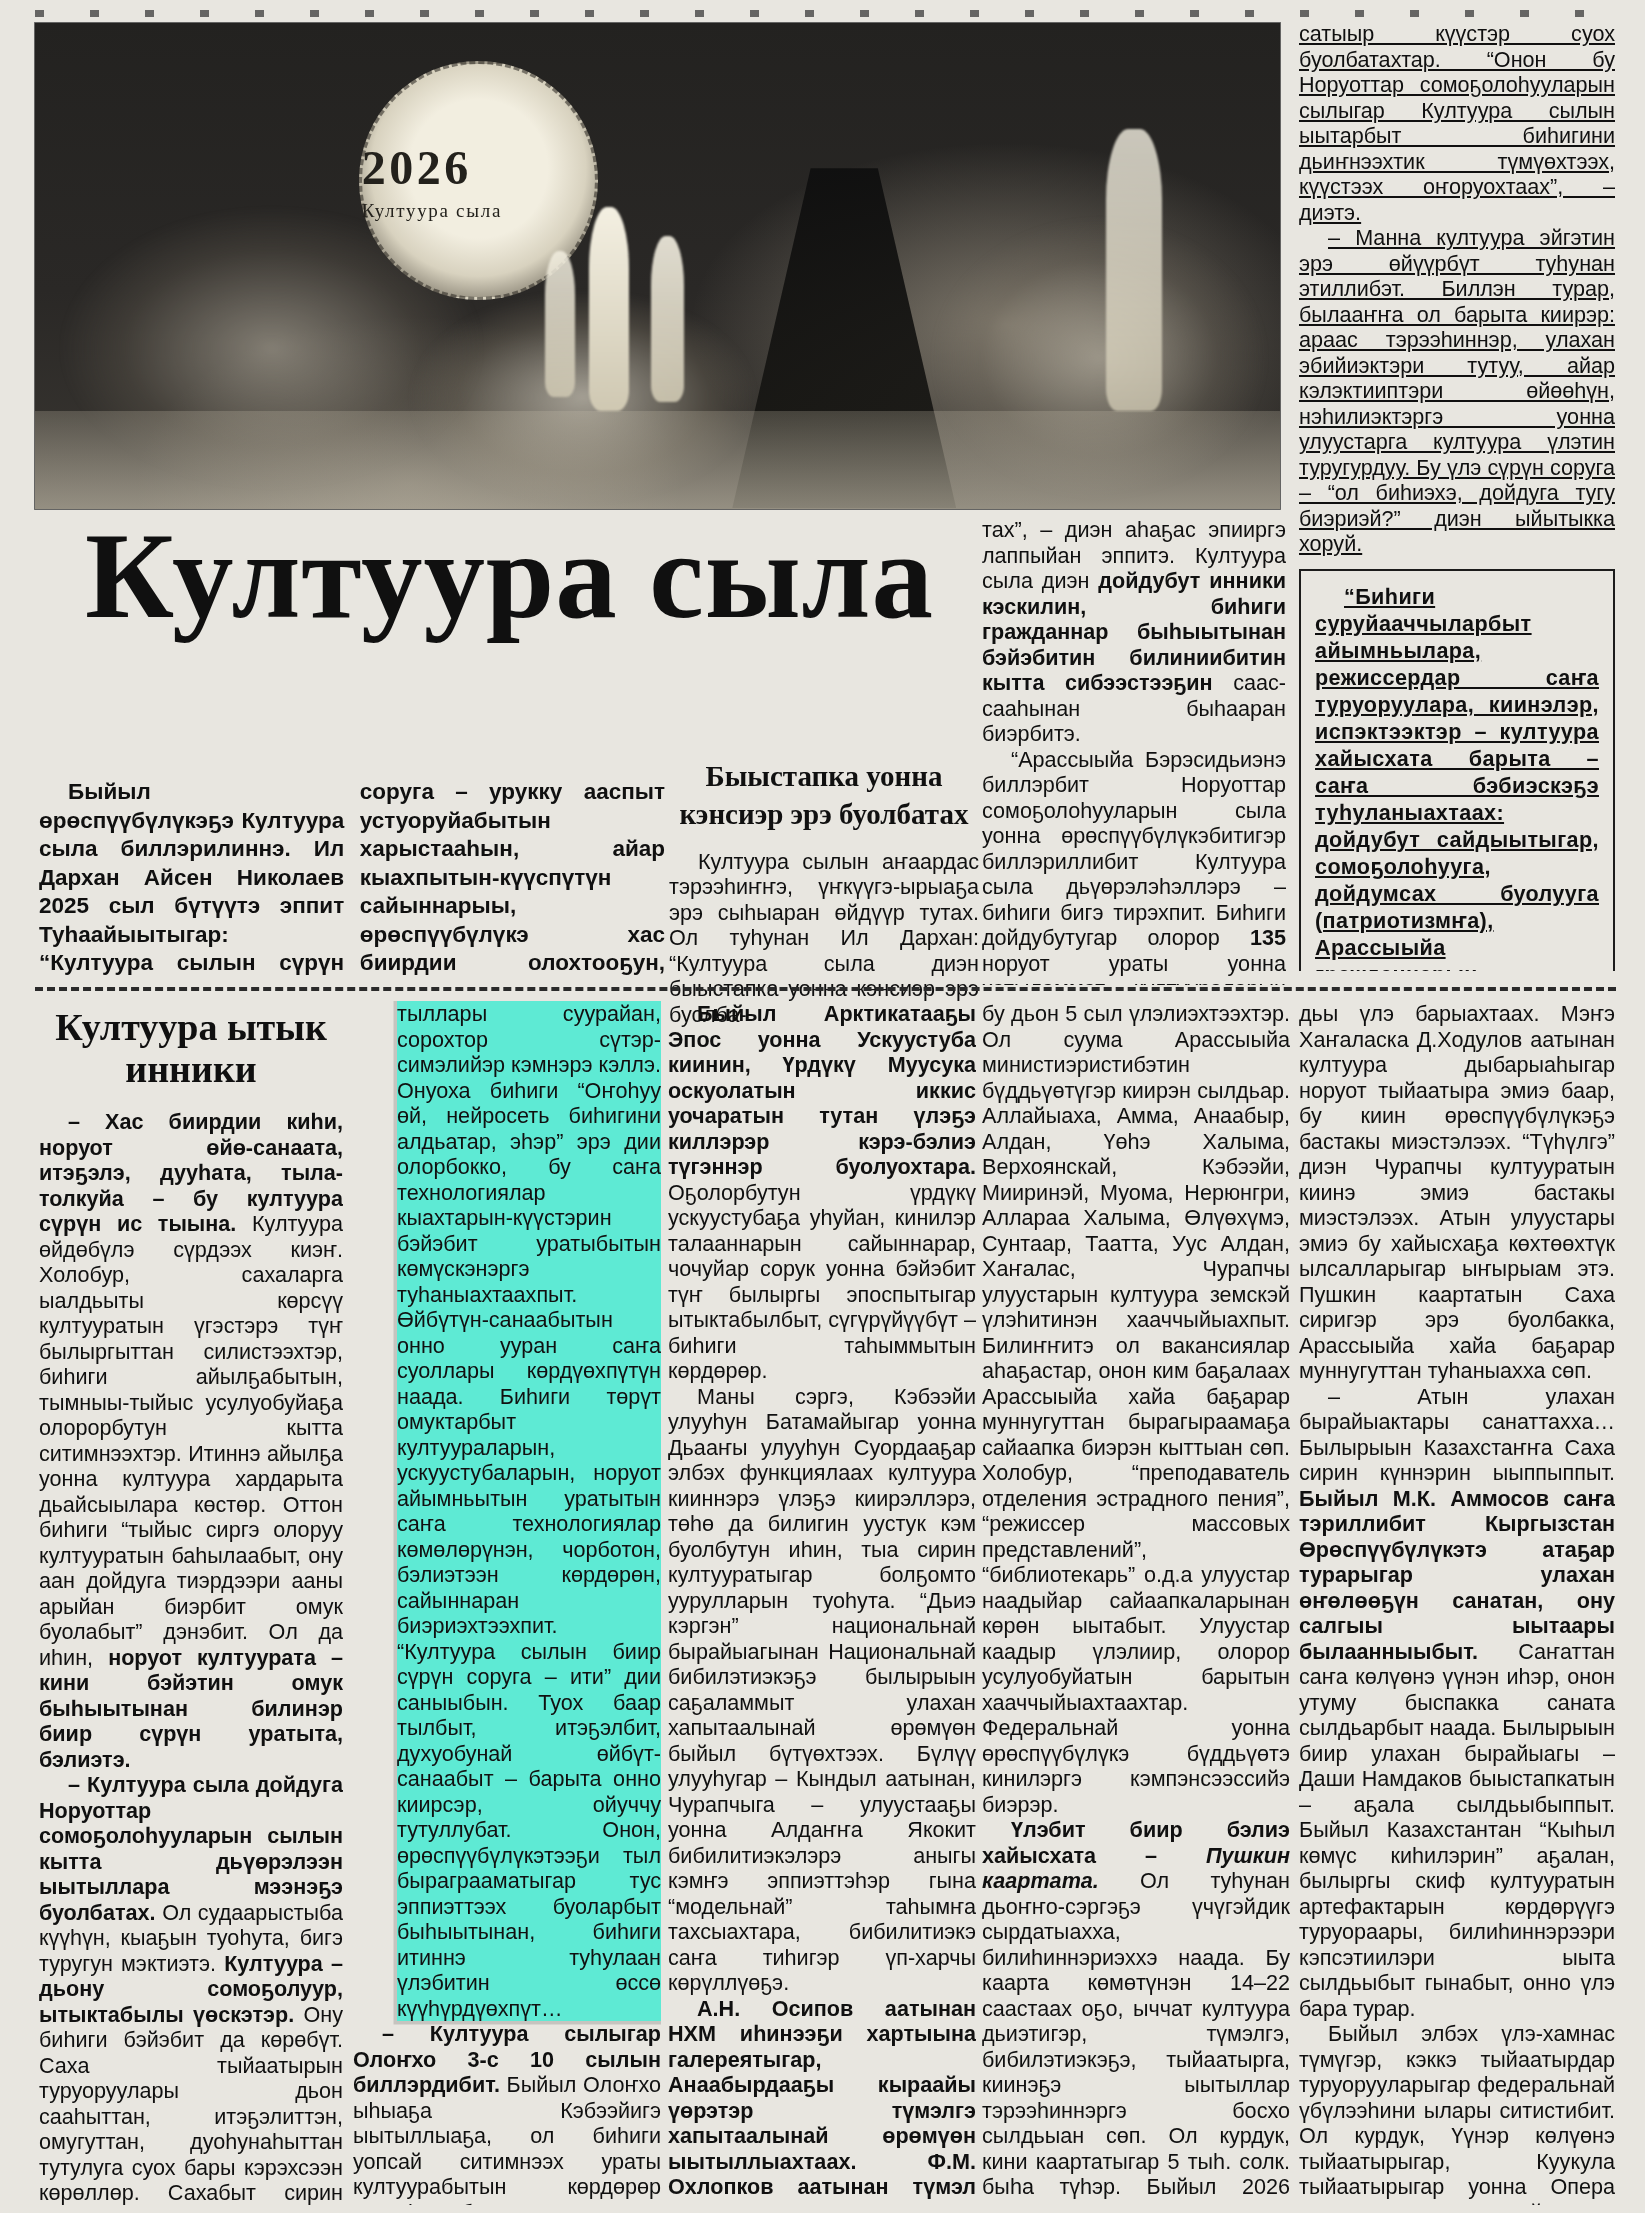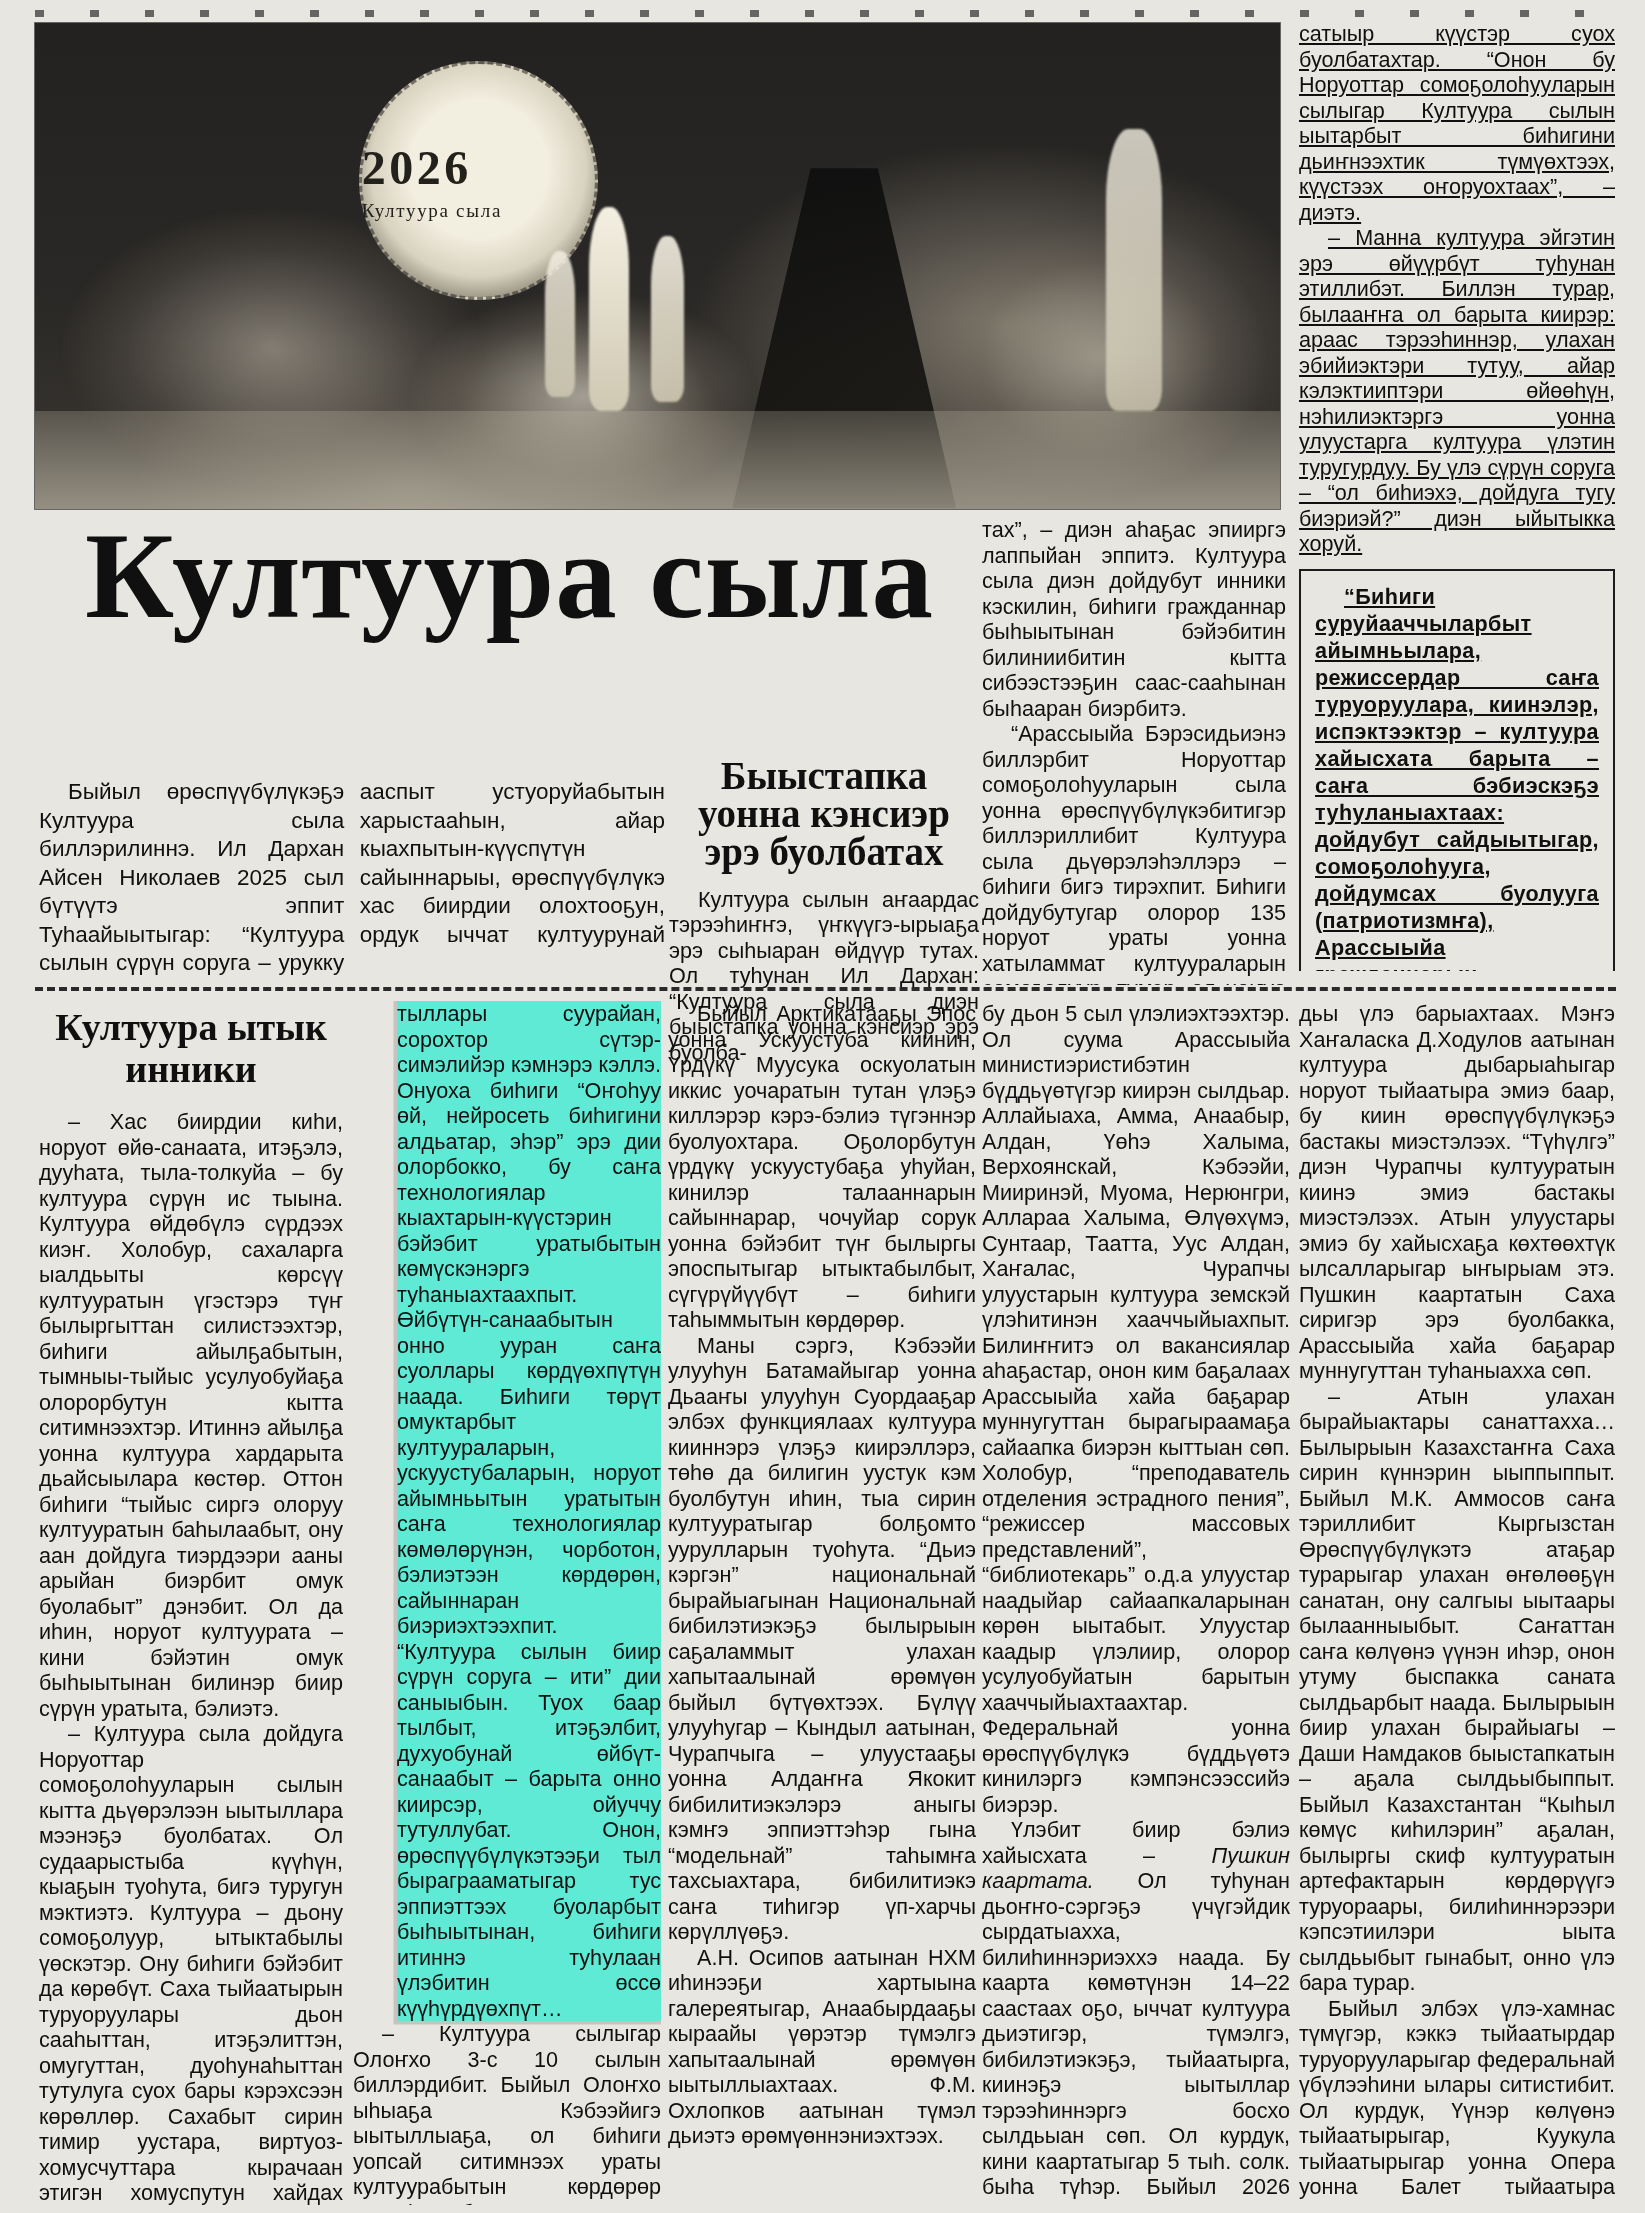--- a/index.html
+++ b/index.html
@@ -66,33 +66,33 @@
     font-size:102px;line-height:102px;letter-spacing:1.7px;padding-right:121px;
   }
   .headline .title{
     font-family:"Liberation Serif",serif;font-weight:bold;
     font-size:123px;line-height:131px;letter-spacing:0.9px;white-space:nowrap;
   }
   
   .txt{font-size:21.6px;line-height:25.5px;text-align:justify;overflow:hidden;}
   .txt p{margin:0;text-indent:29px;}
   .txt p.noindent{text-indent:0;}
-  .txt .b{font-weight:normal;}
+  .txt .b{font-weight:bold;}
   .txt .i{font-style:italic;}
   p.hl{background:#5eead4;box-shadow:0 0 0 3.5px #c6c4bf;margin-left:44px;}
   .lead{
     left:39px;top:778px;width:626px;height:204px;
     column-count:2;column-gap:15.6px;
     font-weight:bold;font-size:22.5px;line-height:28.5px;
   }
   .lead p{text-indent:29px;}
   .subfeature{left:669px;top:757px;width:310px;height:227px;}
   .subfeature h2{
     font-family:"Liberation Serif",serif;font-weight:bold;text-align:center;
-    font-size:39px;line-height:38px;margin:0 0 15.6px 0;
+    font-size:29px;line-height:38px;margin:0 0 15.6px 0;
   }
   .col4-top{left:982px;top:517px;width:304px;height:468px;}
   .col5-top{left:1299px;top:21px;width:316px;height:950px;text-decoration:underline;}
   .quote-box{
     border:2.6px solid #1c1c1c;margin:12px 0 14px 0;padding:12px 14px;
   }
   .quote-box p{
     margin:0;text-indent:29px;font-weight:bold;letter-spacing:0.4px;
     font-size:21.6px;line-height:27px;
   }

